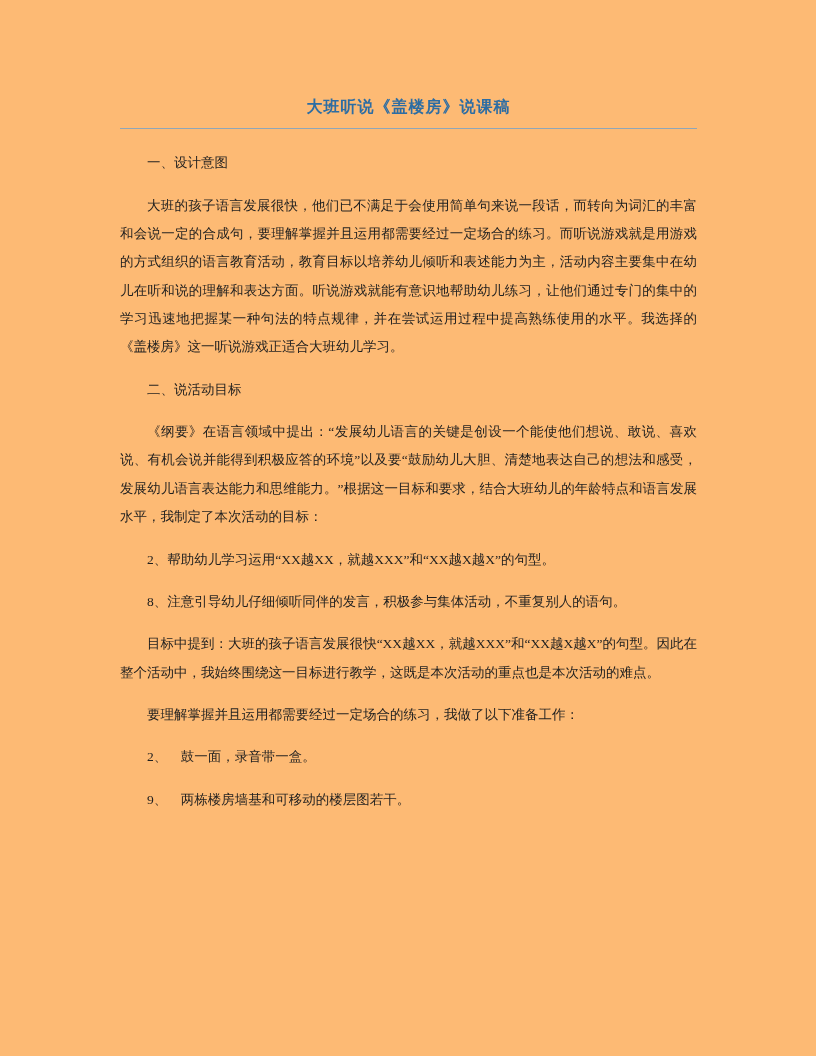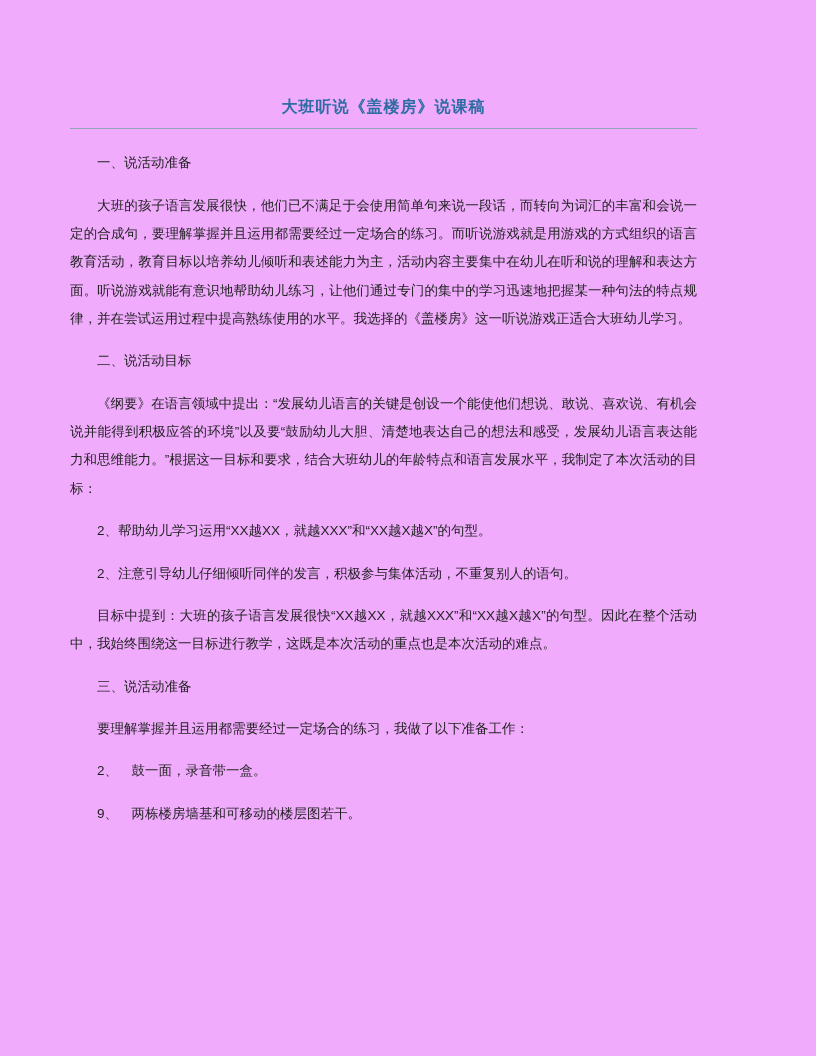--- a/index.html
+++ b/index.html
@@ -5,24 +5,24 @@
   html, body {
     margin: 0;
     padding: 0;
     background: #ffffff;
   }
   .page {
     position: relative;
     width: 816px;
     height: 1056px;
     margin: 0 auto;
-    background: #f0abfc;
+    background: #fdba74;
     box-sizing: border-box;
-    padding: 96px 119px 40px 70px;
-    font-family: Liberation Sans, sans-serif;
+    padding: 96px 119px 40px 120px;
+    font-family: Liberation Serif, serif;
     overflow: hidden;
   }
   .doc-title {
     margin: 0 0 10px 0;
     font-size: 16px;
     font-weight: bold;
     text-align: center;
     color: #2d6da3;
     letter-spacing: 1px;
     line-height: 1.4;
@@ -46,25 +46,24 @@
     font-weight: normal;
   }
 </style>
 </head>
 <body>
 
 <div class="page">
   <h1 class="doc-title">大班听说《盖楼房》说课稿</h1>
   <hr class="title-rule">
   <div class="doc-body" id="doc-body">
-      <p class="para heading">一、说活动准备</p>
+      <p class="para heading">一、设计意图</p>
       <p class="para body">大班的孩子语言发展很快，他们已不满足于会使用简单句来说一段话，而转向为词汇的丰富和会说一定的合成句，要理解掌握并且运用都需要经过一定场合的练习。而听说游戏就是用游戏的方式组织的语言教育活动，教育目标以培养幼儿倾听和表述能力为主，活动内容主要集中在幼儿在听和说的理解和表达方面。听说游戏就能有意识地帮助幼儿练习，让他们通过专门的集中的学习迅速地把握某一种句法的特点规律，并在尝试运用过程中提高熟练使用的水平。我选择的《盖楼房》这一听说游戏正适合大班幼儿学习。</p>
       <p class="para heading">二、说活动目标</p>
       <p class="para body">《纲要》在语言领域中提出：“发展幼儿语言的关键是创设一个能使他们想说、敢说、喜欢说、有机会说并能得到积极应答的环境”以及要“鼓励幼儿大胆、清楚地表达自己的想法和感受，发展幼儿语言表达能力和思维能力。”根据这一目标和要求，结合大班幼儿的年龄特点和语言发展水平，我制定了本次活动的目标：</p>
       <p class="para numbered">2、帮助幼儿学习运用“XX越XX，就越XXX”和“XX越X越X”的句型。</p>
-      <p class="para numbered">2、注意引导幼儿仔细倾听同伴的发言，积极参与集体活动，不重复别人的语句。</p>
+      <p class="para numbered">8、注意引导幼儿仔细倾听同伴的发言，积极参与集体活动，不重复别人的语句。</p>
       <p class="para body">目标中提到：大班的孩子语言发展很快“XX越XX，就越XXX”和“XX越X越X”的句型。因此在整个活动中，我始终围绕这一目标进行教学，这既是本次活动的重点也是本次活动的难点。</p>
-      <p class="para heading">三、说活动准备</p>
       <p class="para body">要理解掌握并且运用都需要经过一定场合的练习，我做了以下准备工作：</p>
       <p class="para numbered">2、　鼓一面，录音带一盒。</p>
       <p class="para numbered">9、　两栋楼房墙基和可移动的楼层图若干。</p>
     </div>
 </div>
 
 </body></html>

